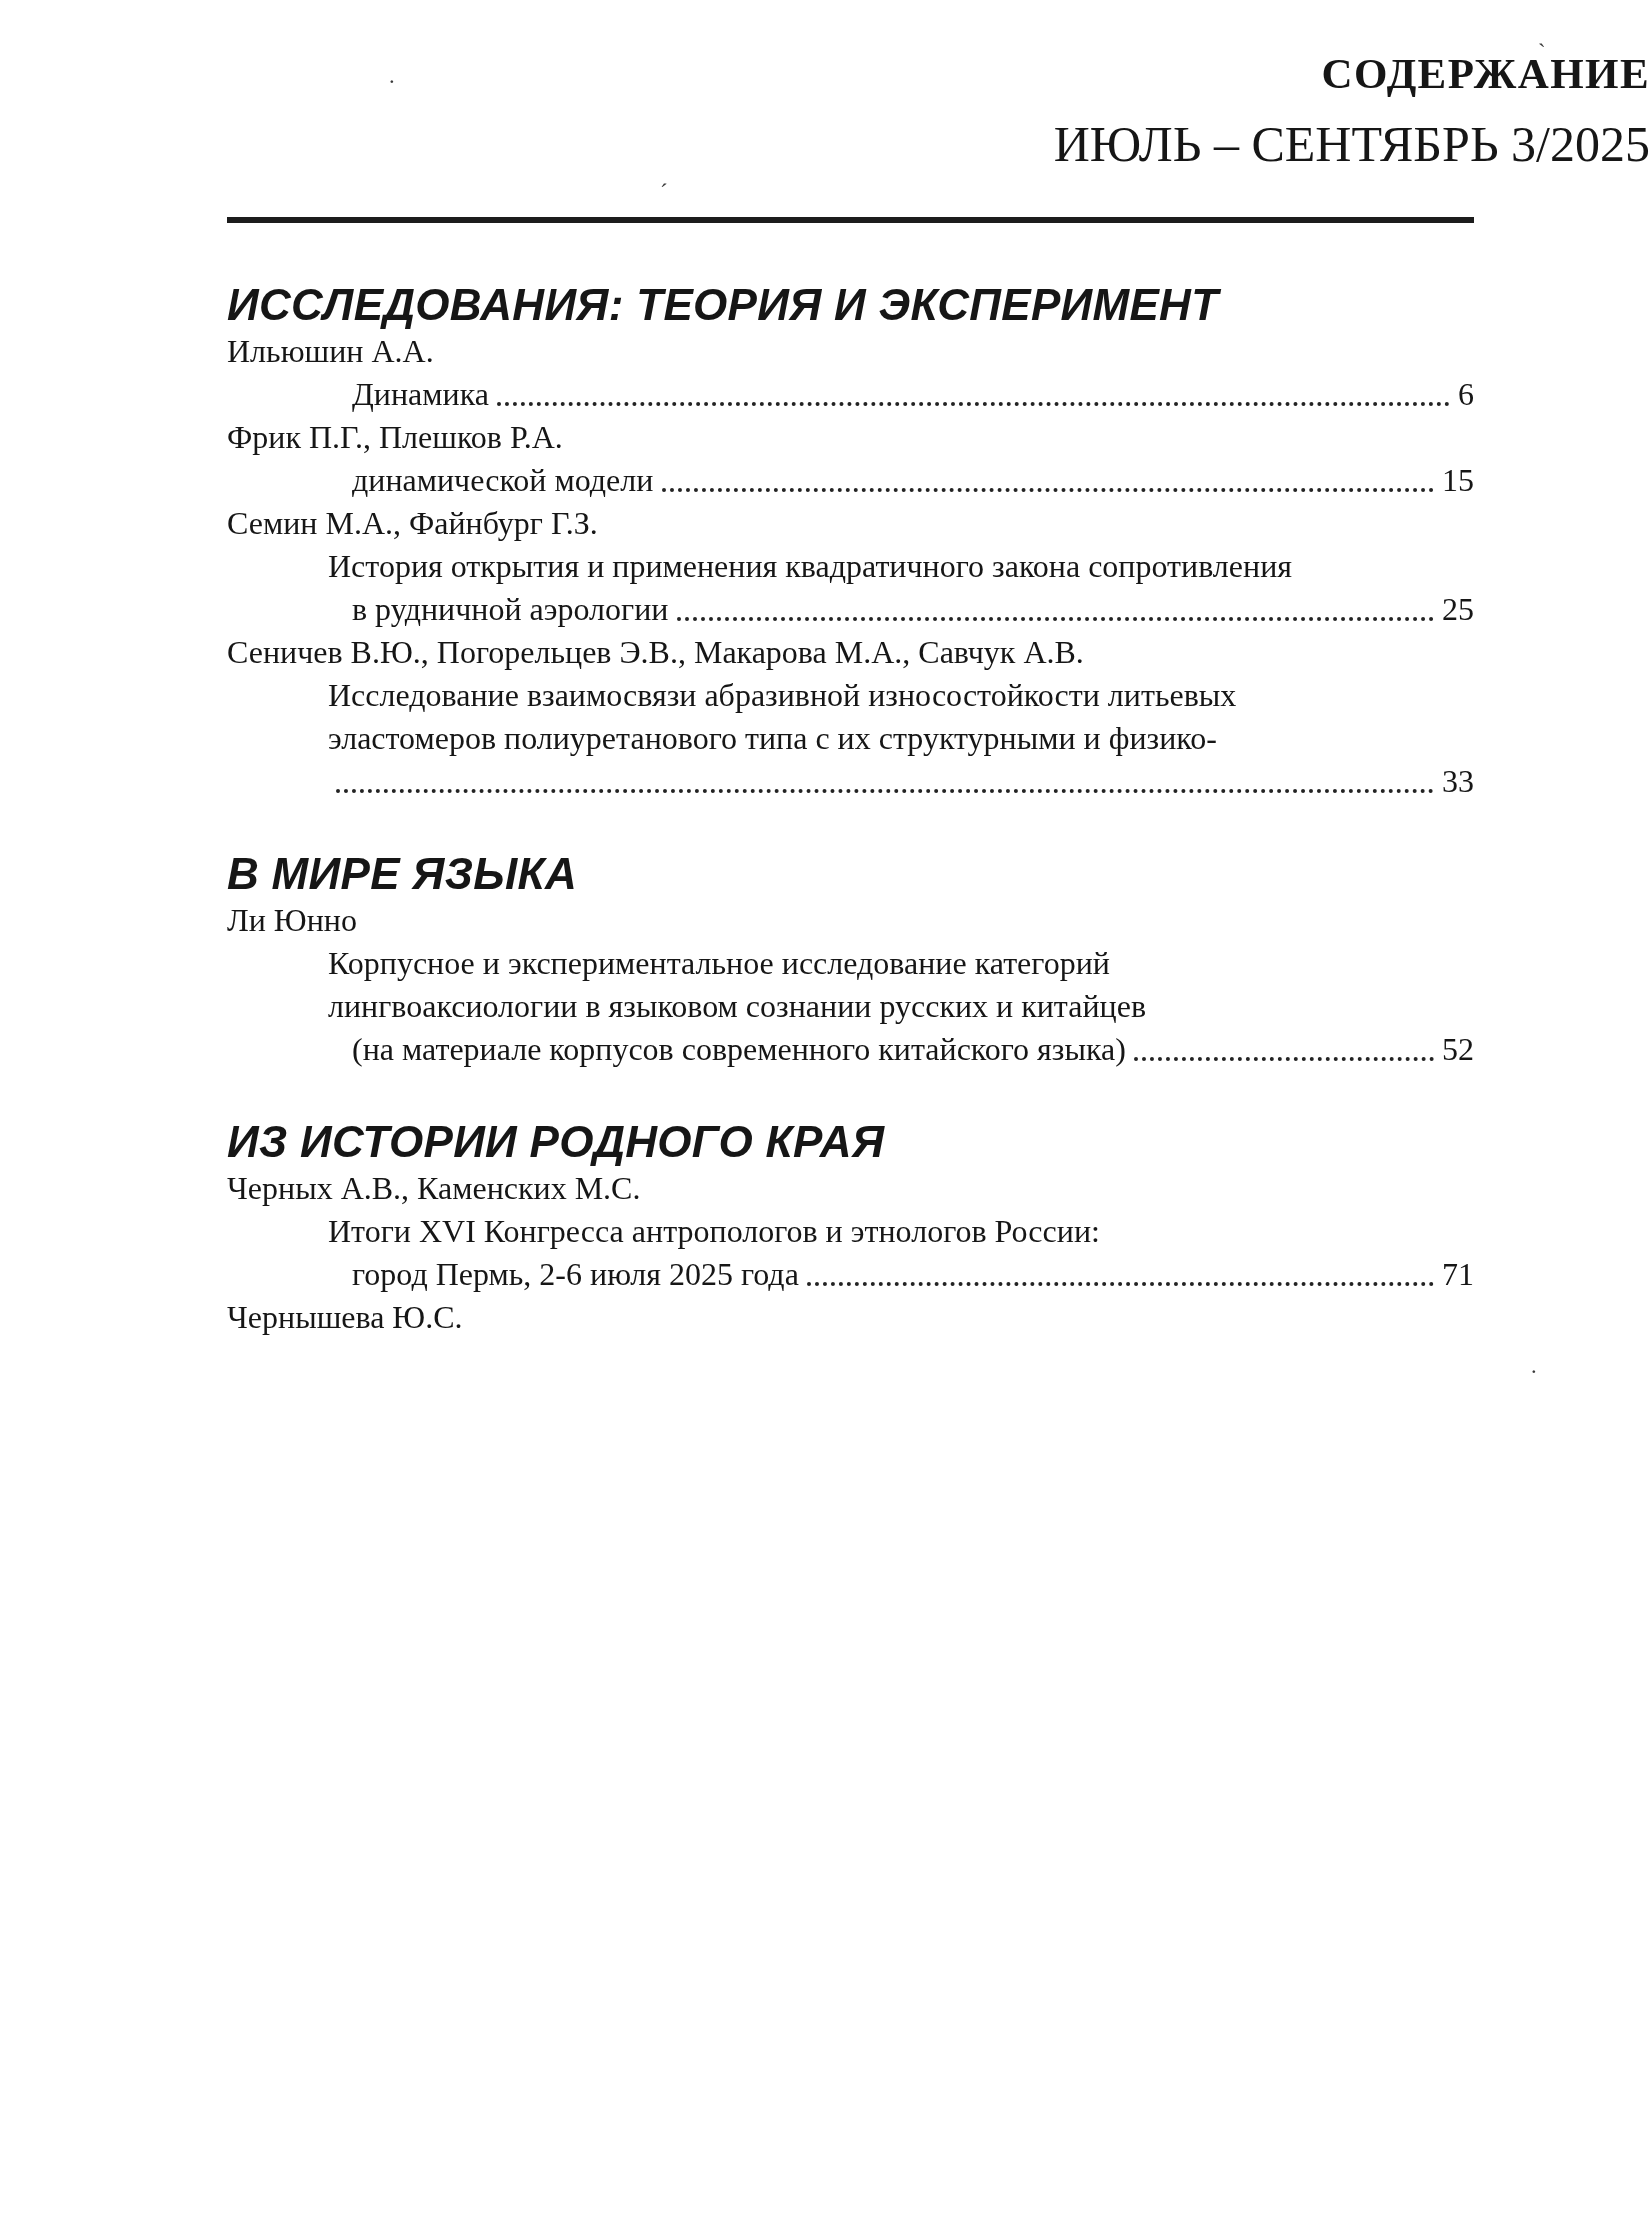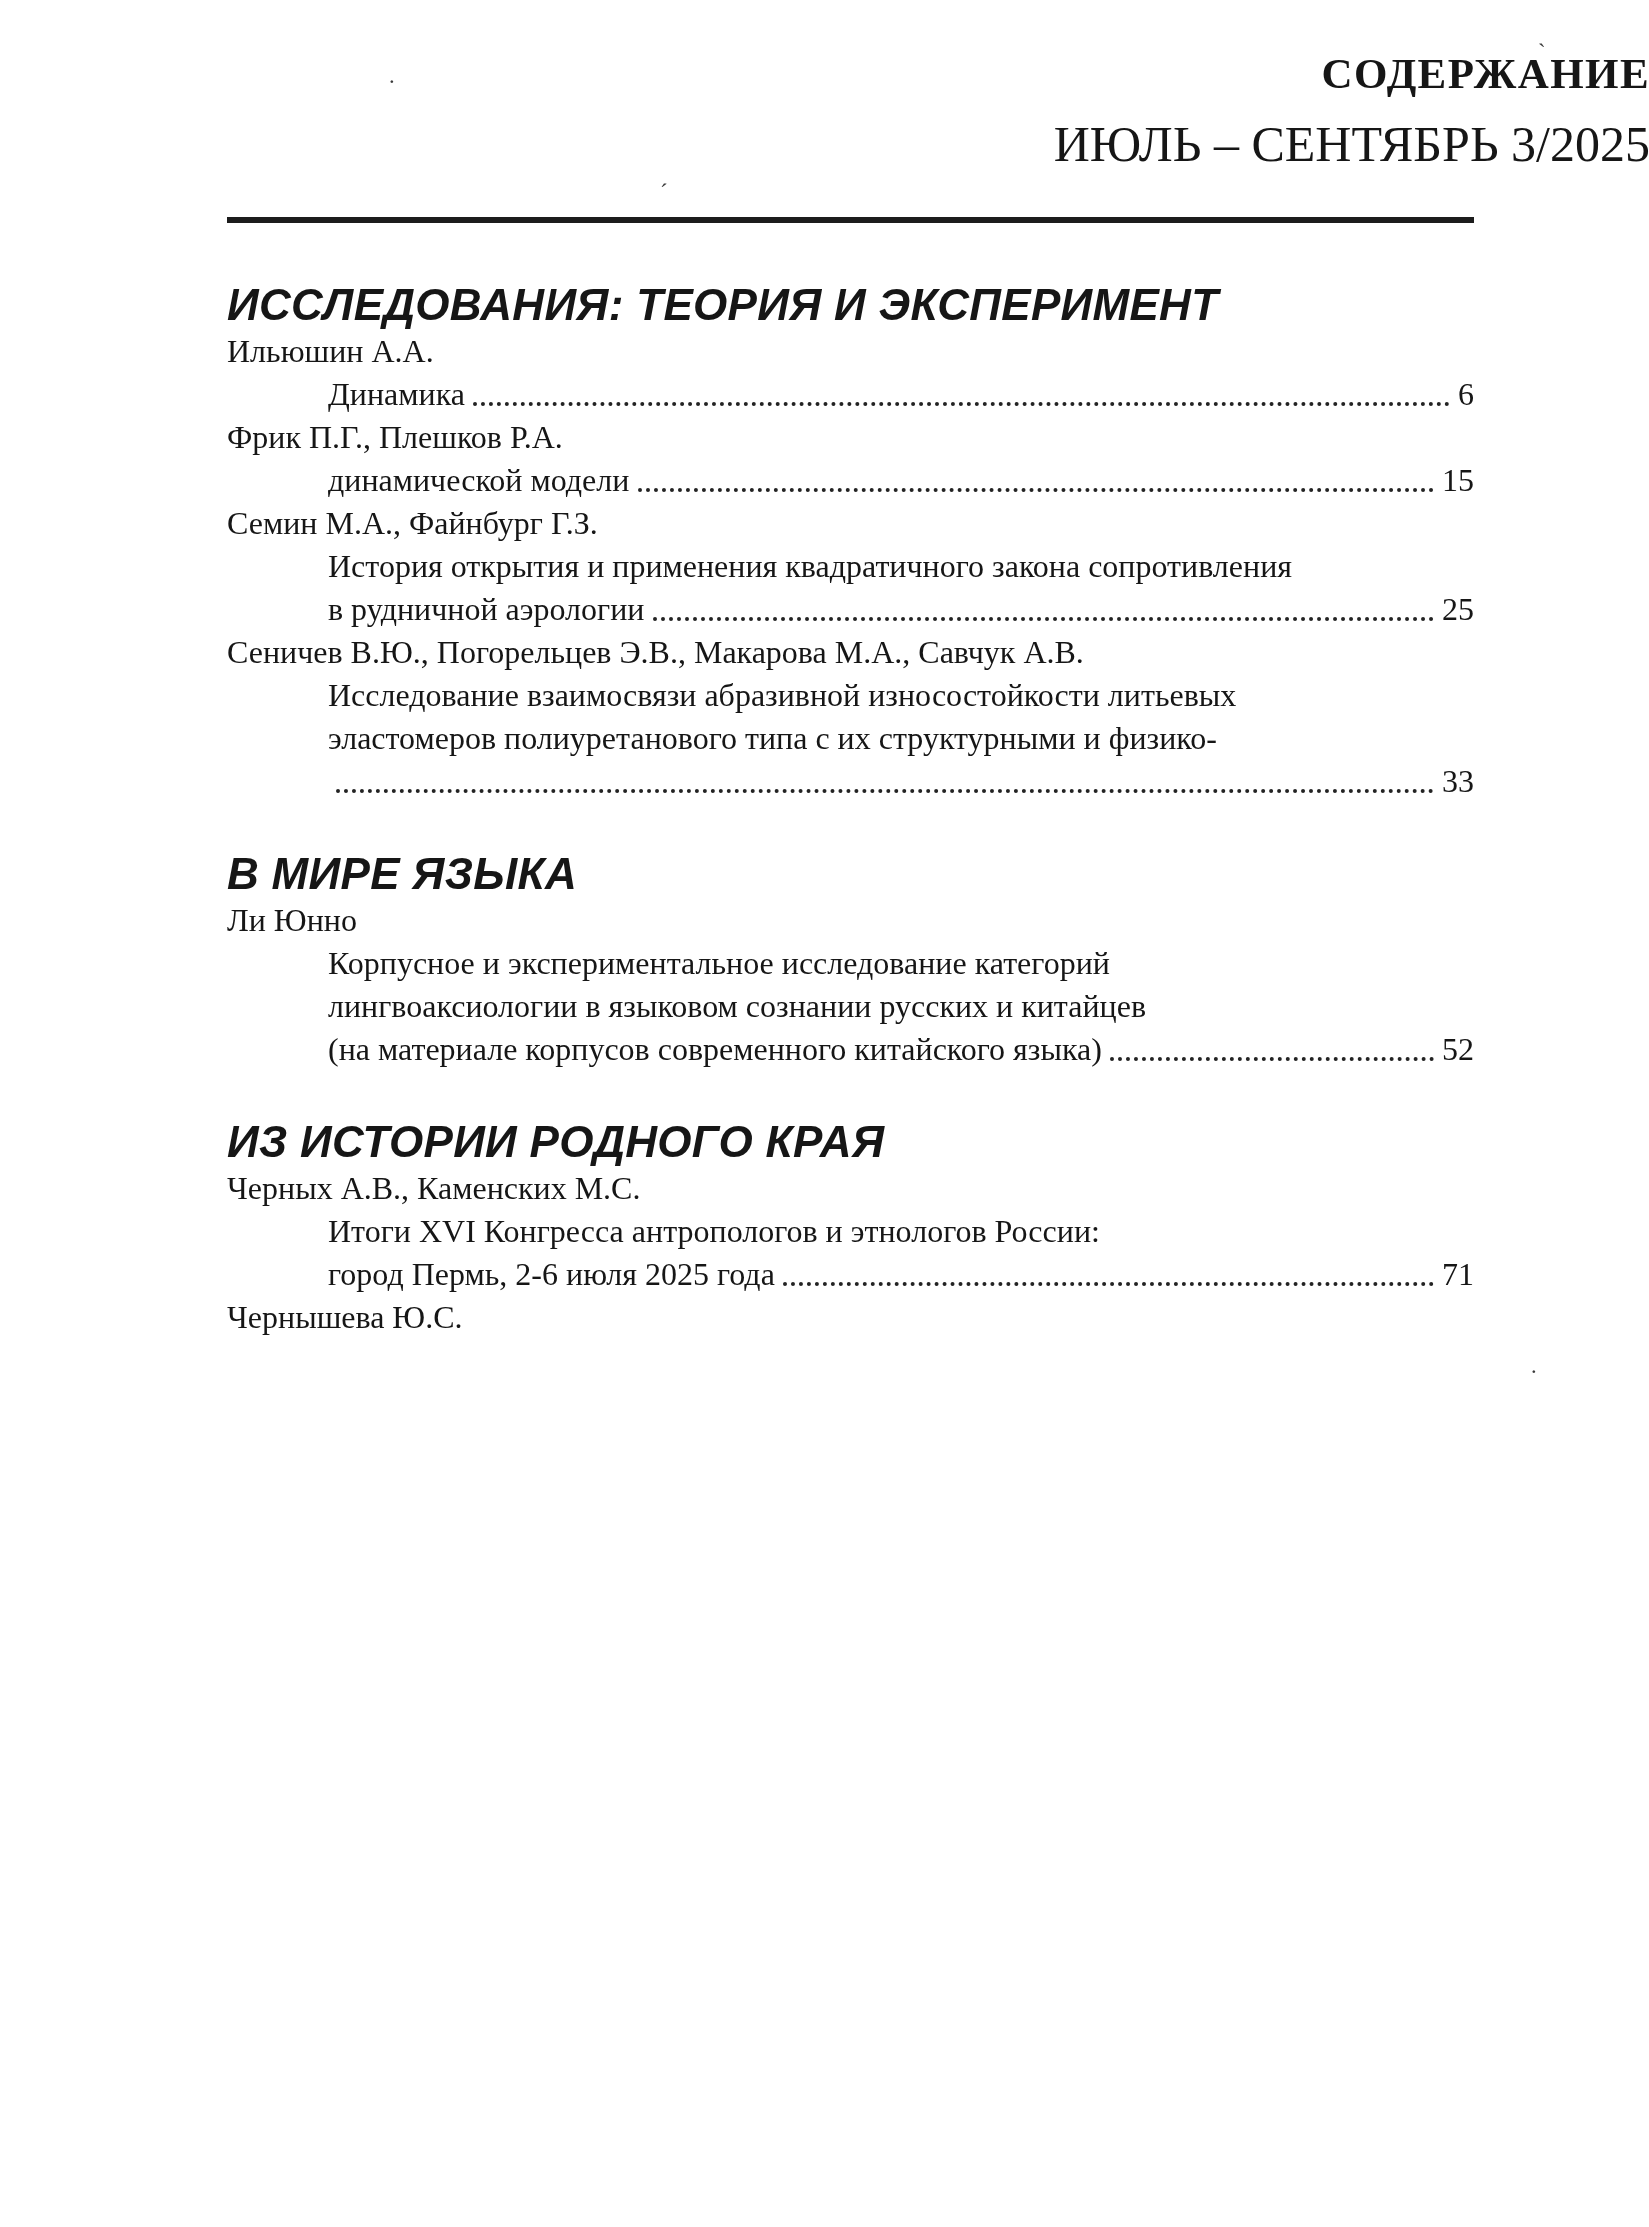--- a/index.html
+++ b/index.html
@@ -58,20 +58,21 @@
   }
   .title-line {
     padding-left: 101px;
   }
   .toc-row {
     display: flex;
     padding-left: 101px;
   }
   .toc-text {
     white-space: nowrap;
+    margin-left: 24px;
   }
   .dot-leader {
     flex: 1;
     position: relative;
     min-width: 27.4px;
   }
   .dot-leader::after {
     content: "";
     position: absolute;
     left: 8.2px;

